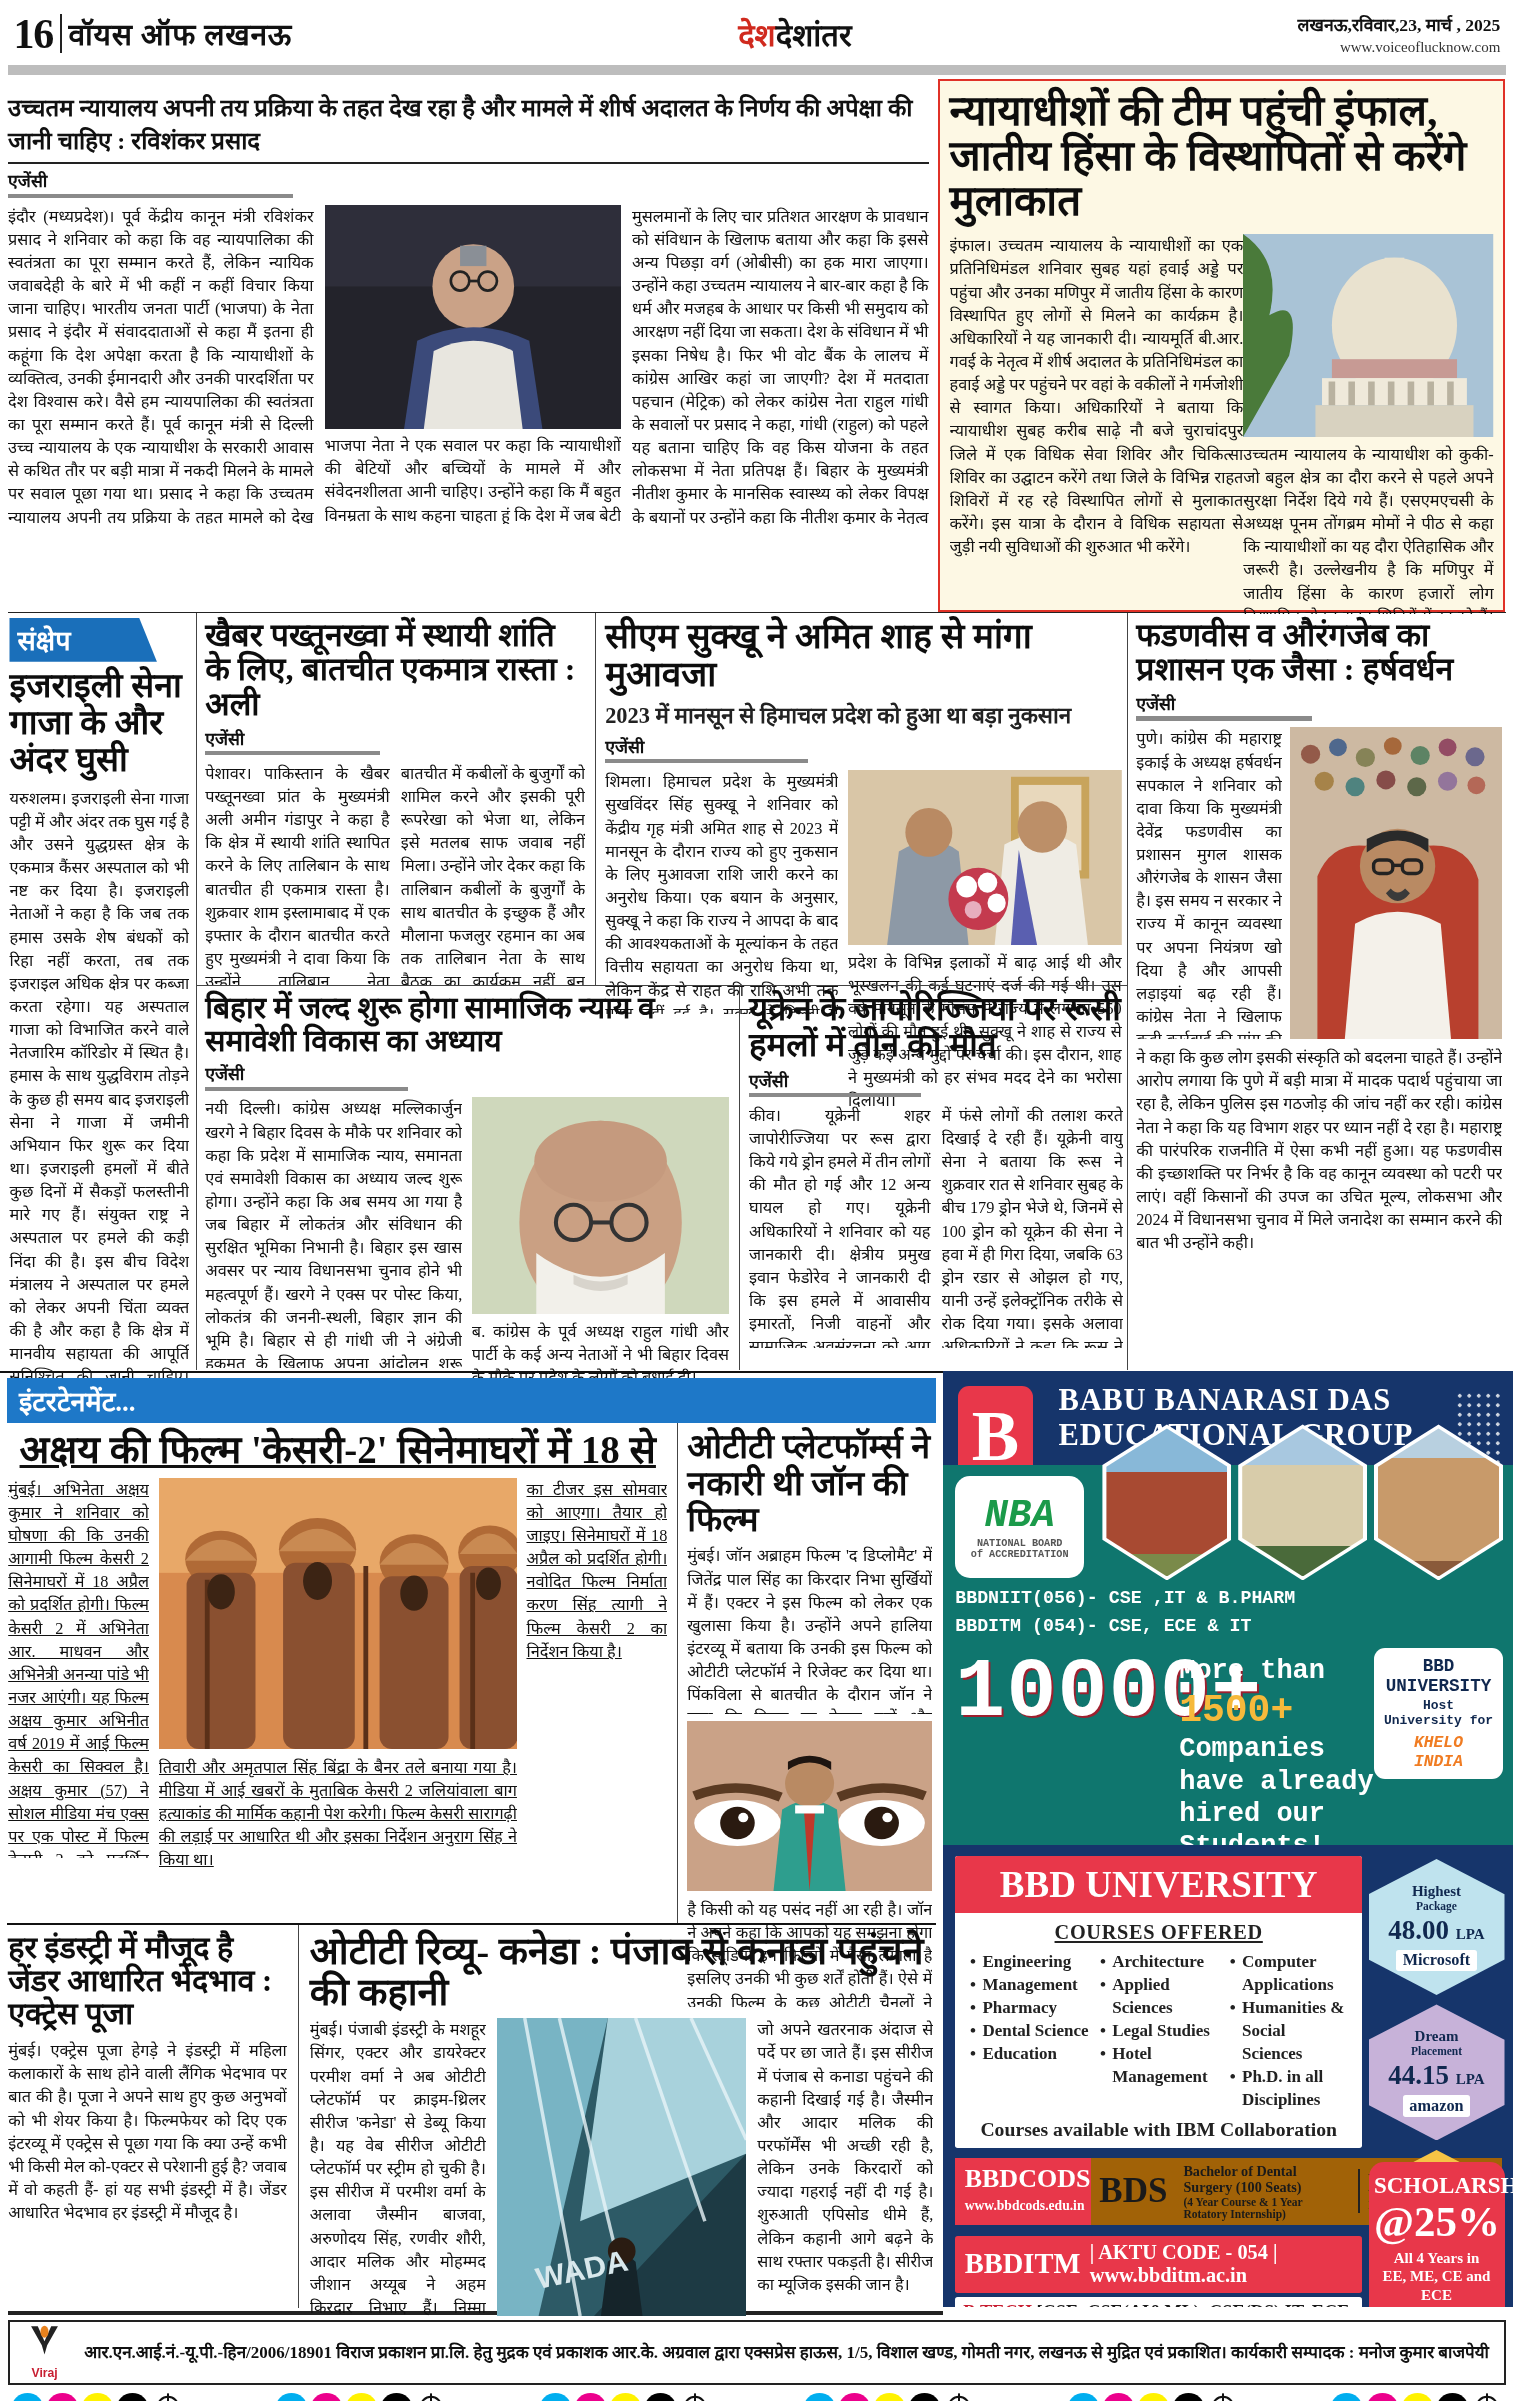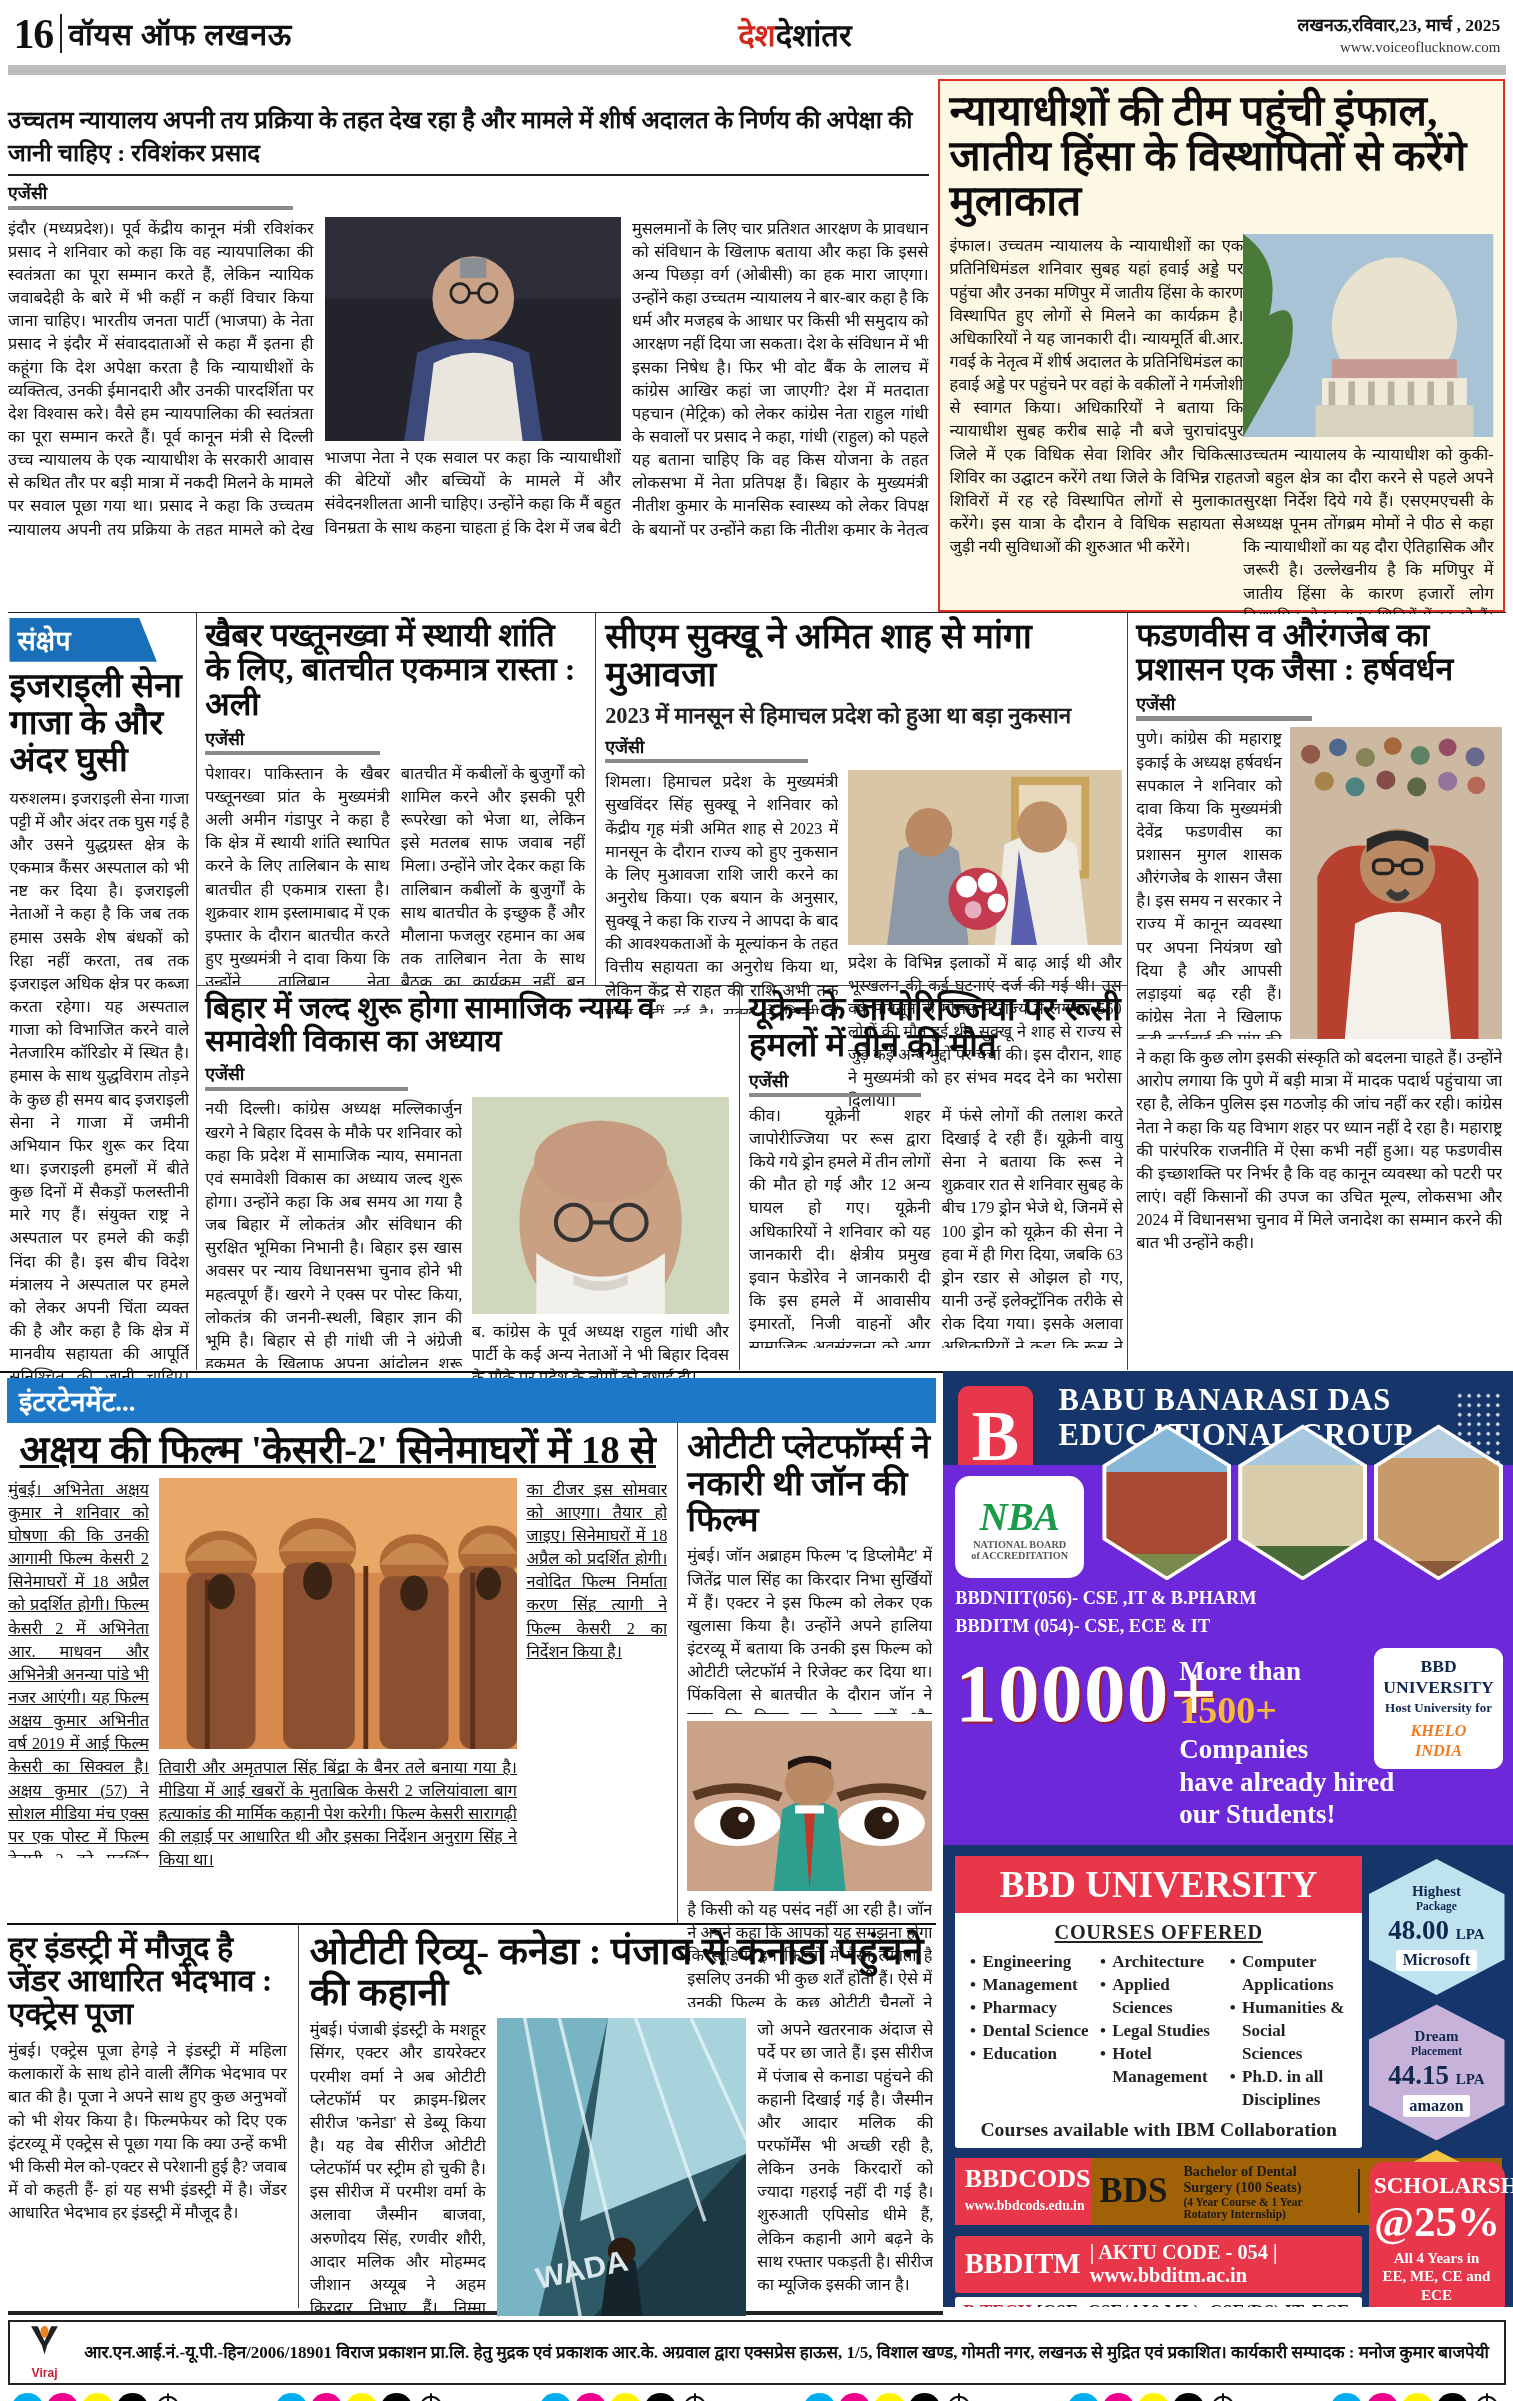--- a/index.html
+++ b/index.html
@@ -20,21 +20,21 @@
   .graybar{height:9.5px;background:#bdbdbd;margin:0 8.1px;}
   
   .byline{font-size:17.6px;font-weight:700;margin:4.1px 0 1.4px;}
   .byline-rule{height:4.1px;background:#8a8a8a;width:46%;margin-bottom:6.8px;}
   .bodytxt{font-size:16.3px;line-height:1.42;text-align:justify;overflow:hidden;}
   .hl{font-weight:900;line-height:1.08;color:#0d0d0d;}
   
   .top-band{display:flex;height:537px;padding:4.1px 8.1px 0;}
   .lead-art{width:930px;padding-right:9.5px;}
   .lead-hl{font-size:79px;text-align:center;letter-spacing:-0.7px;line-height:1.02;}
-  .lead-sub{font-size:24px;font-weight:700;margin-top:23px;border-bottom:2px solid #222;padding-bottom:6.8px;}
+  .lead-sub{font-size:24px;font-weight:700;margin-top:11px;border-bottom:2px solid #222;padding-bottom:6.8px;}
   .lead-row{display:flex;gap:11px;margin-top:4.1px;height:319px;}
   .lead-c1{width:34%;}
   .lead-mid{width:33%;display:flex;flex-direction:column;gap:5.4px;}
   .lead-c2{width:33%;}
   .photo{position:relative;overflow:hidden;flex:none;}
   .imphal-box{width:567px;border:2.7px solid #e03127;background:#fdf8e4;padding:8.1px 9.5px;}
   .imphal-hl{font-size:42px;text-align:left;}
   .imphal-row{display:flex;gap:0;margin-top:9.5px;height:380px;}
   .imphal-left{width:54%;}
   .imphal-right{width:46%;display:flex;flex-direction:column;gap:5.4px;}
@@ -80,21 +80,21 @@
   .kaneda-row{display:flex;gap:11px;margin-top:5.4px;}
   
   .ad{width:571px;background:#16356b;color:#fff;display:flex;flex-direction:column;overflow:hidden;}
   .ad-top{position:relative;background:#16356b;height:136px;padding:12.2px 13.6px;}
   .bbd-logo{position:absolute;left:15px;top:15px;width:75px;height:102px;background:#e8374a;border-radius:11px;
             display:flex;align-items:center;justify-content:center;font-size:71px;font-weight:900;color:#fff;
             font-family:"Liberation Serif",serif;}
   .ad-group{margin-left:102px;font-size:30.5px;font-weight:900;line-height:1.15;letter-spacing:0.7px;}
   .dots{position:absolute;right:12.2px;top:20.3px;width:47px;height:75px;
         background:radial-gradient(#ffffff 1.7px,transparent 2px);background-size:9.5px 9.5px;opacity:.8;}
-  .ad-red{position:relative;background:#6d28d9;padding:6.8px 12.2px 9.5px;height:380px;}
+  .ad-red{position:relative;background:#0f766e;padding:6.8px 12.2px 9.5px;height:380px;font-family:Liberation Mono, monospace;}
   .hex-row{position:absolute;top:-41px;right:11px;display:flex;gap:6.8px;}
   .hex{width:129px;height:156px;clip-path:polygon(50% 0,100% 26%,100% 74%,50% 100%,0 74%,0 26%);
        background:#fff;display:flex;align-items:center;justify-content:center;}
   .hex>div{width:121px;height:148px;clip-path:polygon(50% 0,100% 26%,100% 74%,50% 100%,0 74%,0 26%);}
   .nba{width:129px;height:102px;background:#fff;border-radius:15px;color:#1b9a4a;display:flex;flex-direction:column;
        align-items:center;justify-content:center;margin:4.1px 0 6.8px;}
   .nba-abbr{font-size:39px;font-weight:900;font-style:italic;}
   .nba-small{font-size:10.2px;color:#555;font-weight:700;text-align:center;line-height:1.1;}
   .code-lines{font-size:18.3px;font-weight:900;line-height:1.5;margin-top:4.1px;}
   .bignum{font-size:83px;font-weight:900;letter-spacing:1.4px;line-height:1;margin-top:12.2px;text-shadow:2px 2px 0 #9e1f2e;}

